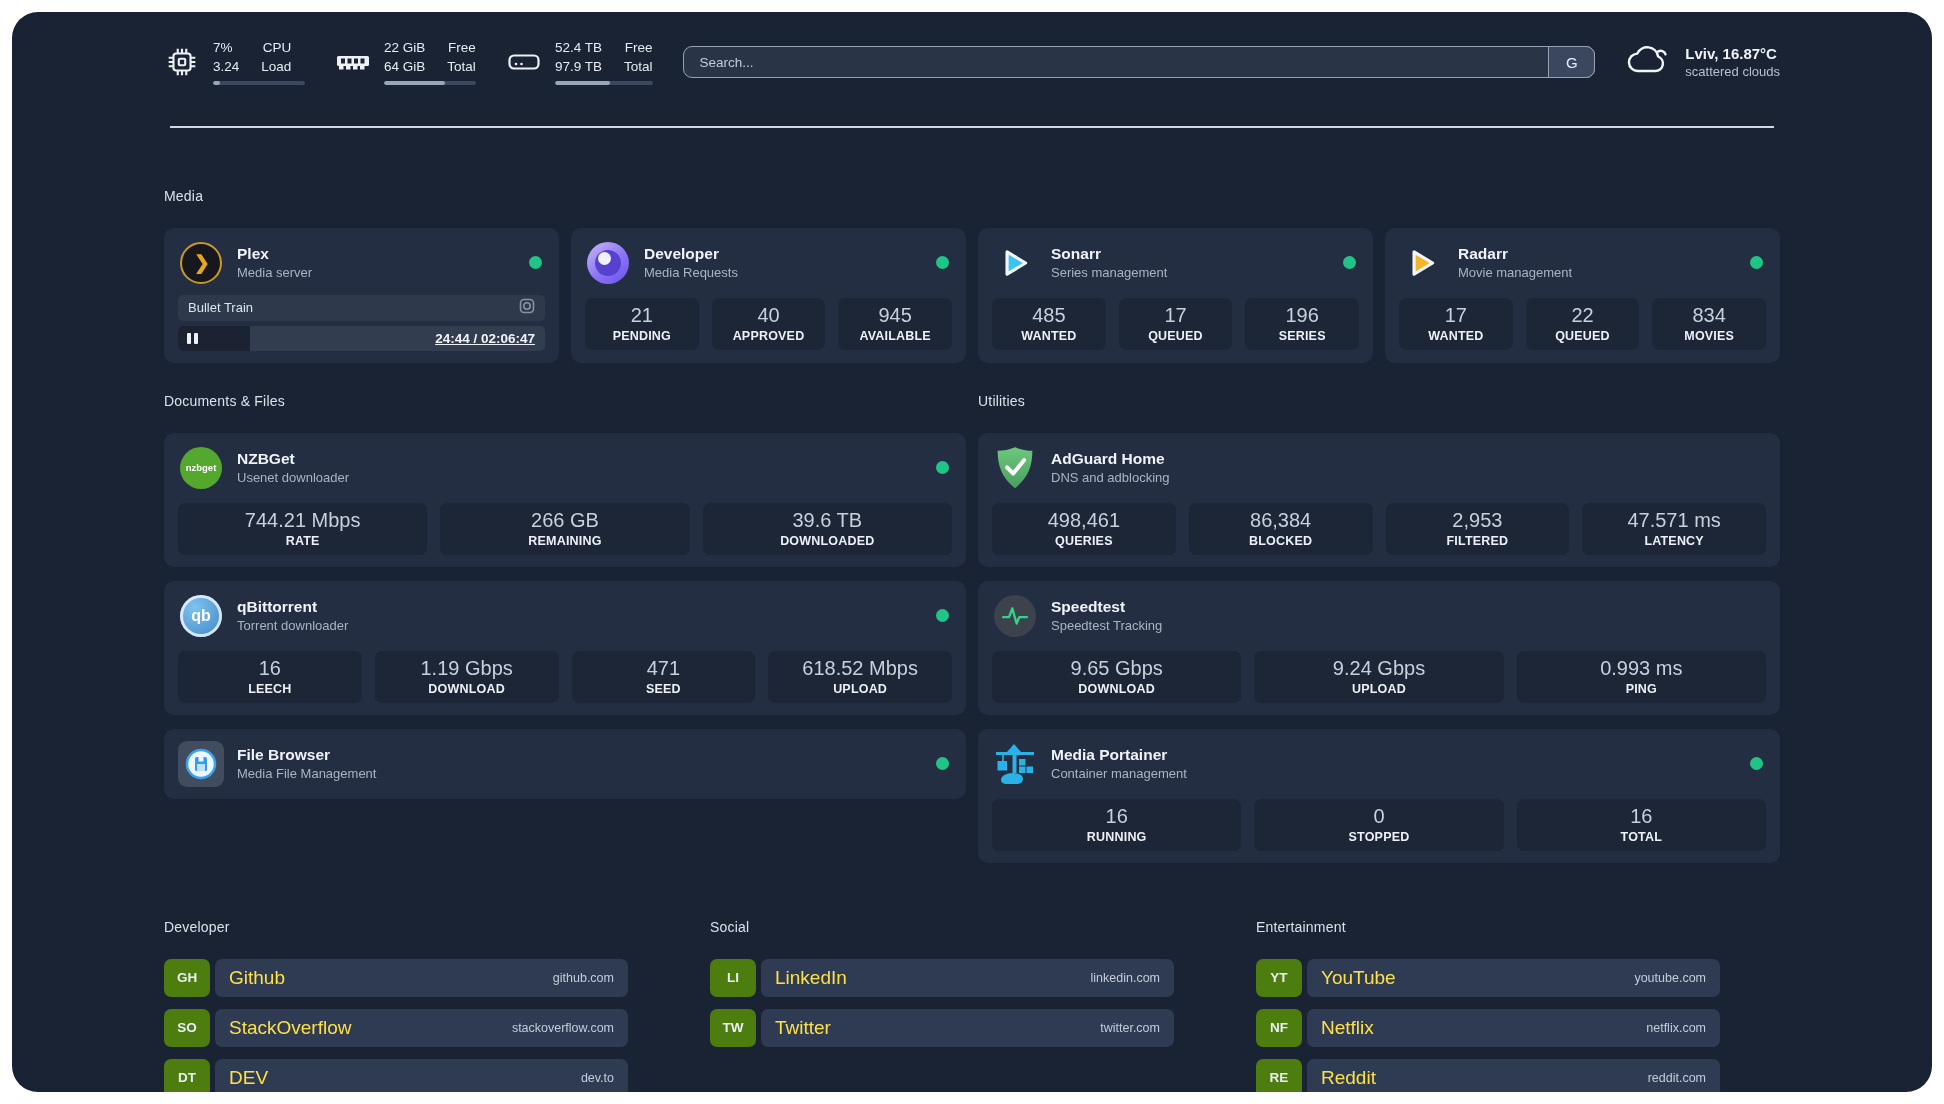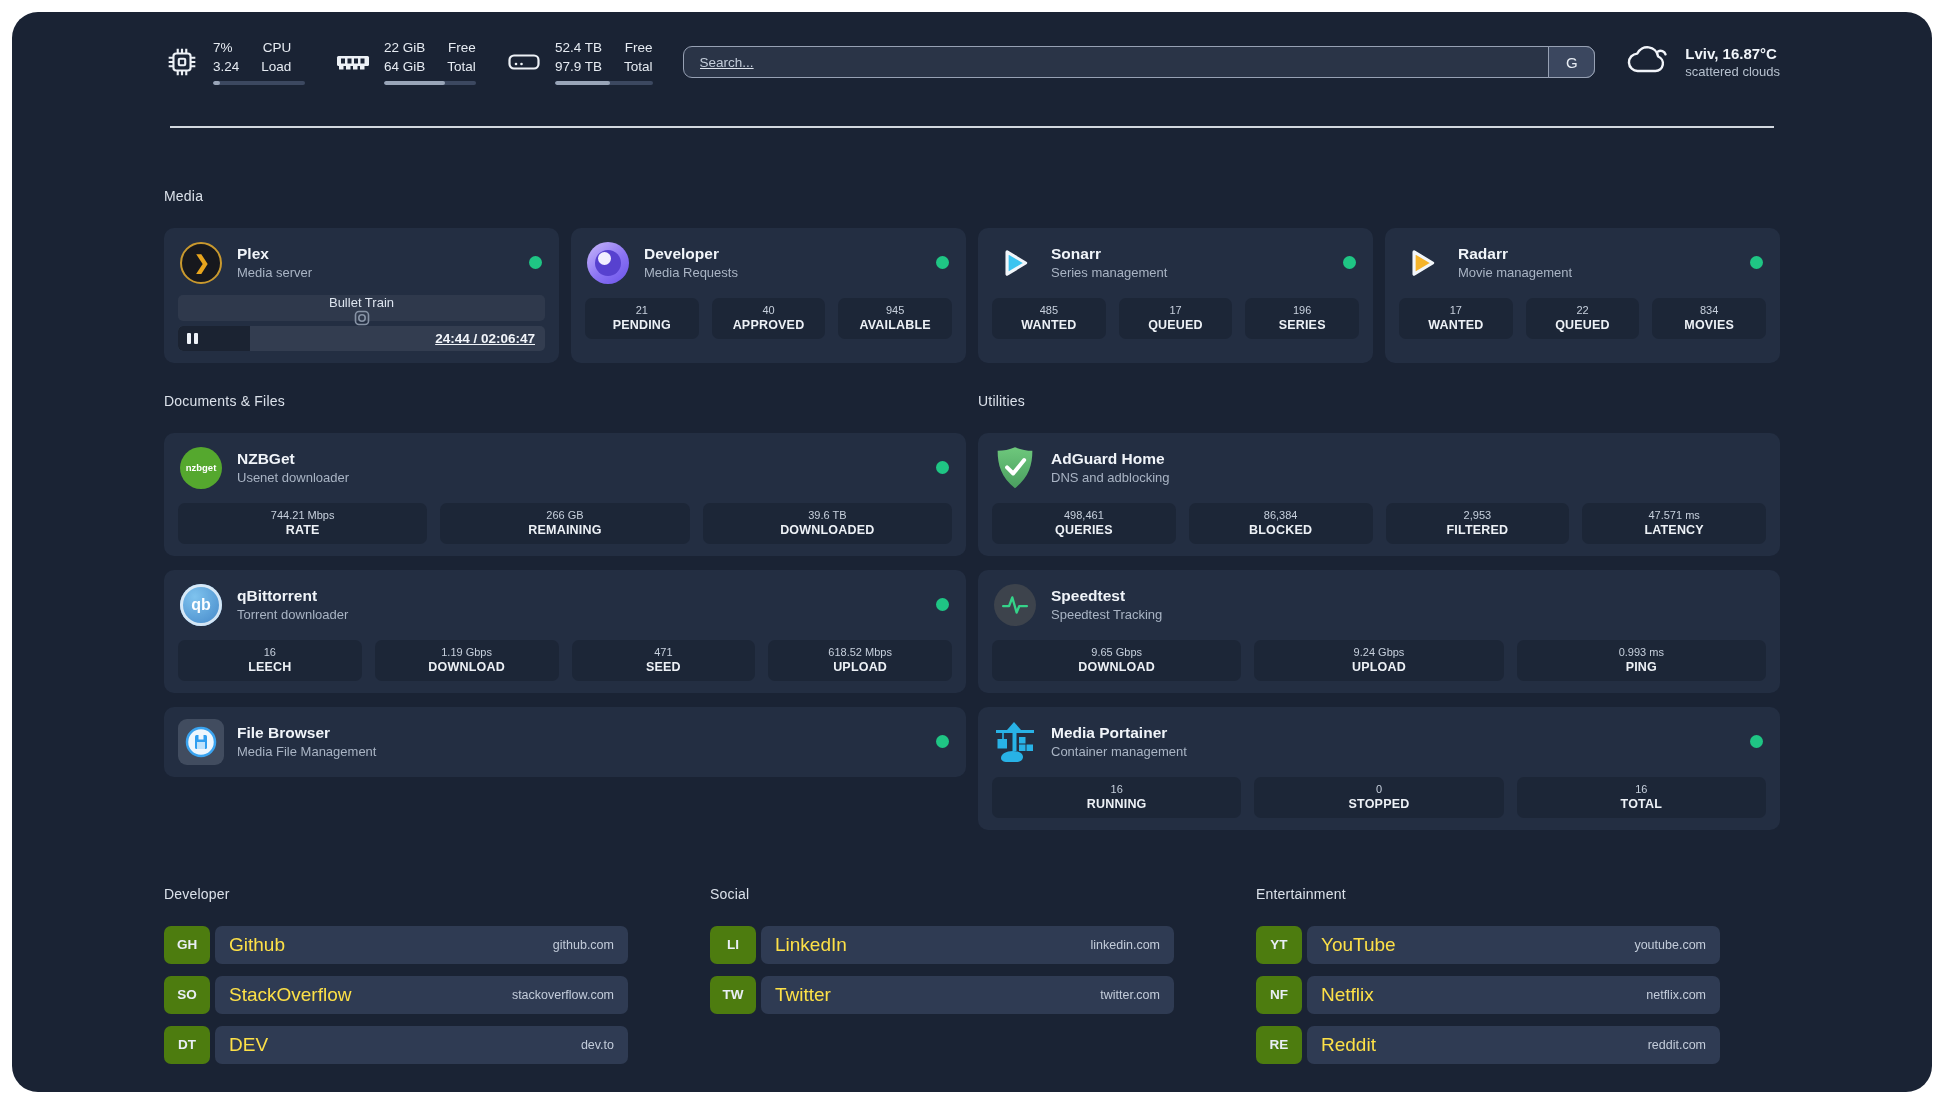--- a/index.html
+++ b/index.html
@@ -16,21 +16,21 @@
   .res-icon { width:36px; display:flex; justify-content:center; align-items:center; }
   .res-body { display:flex; flex-direction:column; }
   .res-cols { display:flex; gap:22px; }
   .res-col { display:flex; flex-direction:column; font-size:13.5px; line-height:1.35; color:#e6ebf2; }
   .res-col.labels { text-align:right; }
   .res-bar { margin-top:5px; height:4px; border-radius:2px; background:#3c4860; overflow:hidden; min-width:92px; }
   .res-fill { height:100%; background:#99a5b8; border-radius:2px; width:0; }
 
   .search { flex:1; margin:0 30px; position:relative; height:32px; }
   .search input { width:100%; height:100%; background:#2a3447; border:1.5px solid #97a1b4; border-radius:9px;
-    color:#dfe5ee; font-size:13.5px; padding:0 60px 0 16px; font-family:inherit; outline:none;text-decoration:underline; }
+    color:#dfe5ee; font-size:13.5px; padding:0 60px 0 16px; font-family:inherit; outline:none; }
   .search input::placeholder { color:#c3ccd9; }
   .search-g { position:absolute; right:0; top:0; width:47px; height:100%; background:#3b475f;
     border:1.5px solid #97a1b4; border-radius:0 9px 9px 0; color:#e8edf4; font-size:15px;
     font-family:inherit; cursor:pointer; }
 
   .weather { display:flex; gap:14px; align-items:center; }
   .w1 { font-size:15px; font-weight:600; color:#f0f4f9; }
   .w2 { font-size:13px; color:#b6c0ce; margin-top:2px; }
 
   .divider { border:none; height:1.5px; background:#e2e7ee; opacity:.92; margin:38px 6px 0; }
@@ -43,27 +43,27 @@
   .stack { display:flex; flex-direction:column; gap:14px; }
 
   .card { background:#232e42; border-radius:10px; padding:12px 14px; cursor:pointer; }
   .card-head { display:flex; align-items:center; gap:13px; min-height:46px; }
   .titles .t { font-size:15.5px; font-weight:600; color:#f0f4f9; }
   .titles .s { font-size:13px; color:#a9b4c4; margin-top:2px; }
   .dot { width:13px; height:13px; border-radius:50%; background:#1fc584; margin-left:auto; margin-right:3px; flex-shrink:0; }
 
   .stats { display:flex; gap:13px; margin-top:12px; }
   .stat { flex:1; background:#1c2637; border-radius:7px; text-align:center; padding:6px 4px 7px; }
-  .stat-v { font-size:11px; color:#c7d0dd; }
+  .stat-v { font-size:20px; color:#c7d0dd; }
   .stat-l { font-size:12.5px; font-weight:700; color:#edf1f6; margin-top:2px; letter-spacing:.2px; }
 
   
   .plex-widget { margin-top:9px; }
   .np-row { background:rgba(255,255,255,.055); border-radius:5px; height:26px; display:flex; align-items:center;
-    justify-content:space-between; padding:0 10px; font-size:13px; color:#dde4ee;flex-direction:column; }
+    justify-content:space-between; padding:0 10px; font-size:13px; color:#dde4ee; }
   .np-bar { position:relative; margin-top:5px; height:25px; background:rgba(255,255,255,.075);
     border-radius:5px; overflow:hidden; display:flex; align-items:center;text-decoration:underline; }
   .np-fill { position:absolute; left:0; top:0; bottom:0; background:rgba(8,14,26,.55);
     border-radius:5px 0 0 5px; display:flex; align-items:center; padding-left:9px; gap:3.5px; width:0; }
   .pause-bar { width:3.5px; height:11px; background:#eef2f8; border-radius:1px; }
   .np-time { margin-left:auto; padding-right:10px; font-size:13.5px; font-weight:700; color:#f2f5fa; position:relative; z-index:2; }
 
   
   .app-icon { width:46px; height:46px; display:flex; align-items:center; justify-content:center; flex-shrink:0; }
   .plex-circle { width:42px; height:42px; border-radius:50%; background:#17181d; border:2.5px solid #c9992e;

